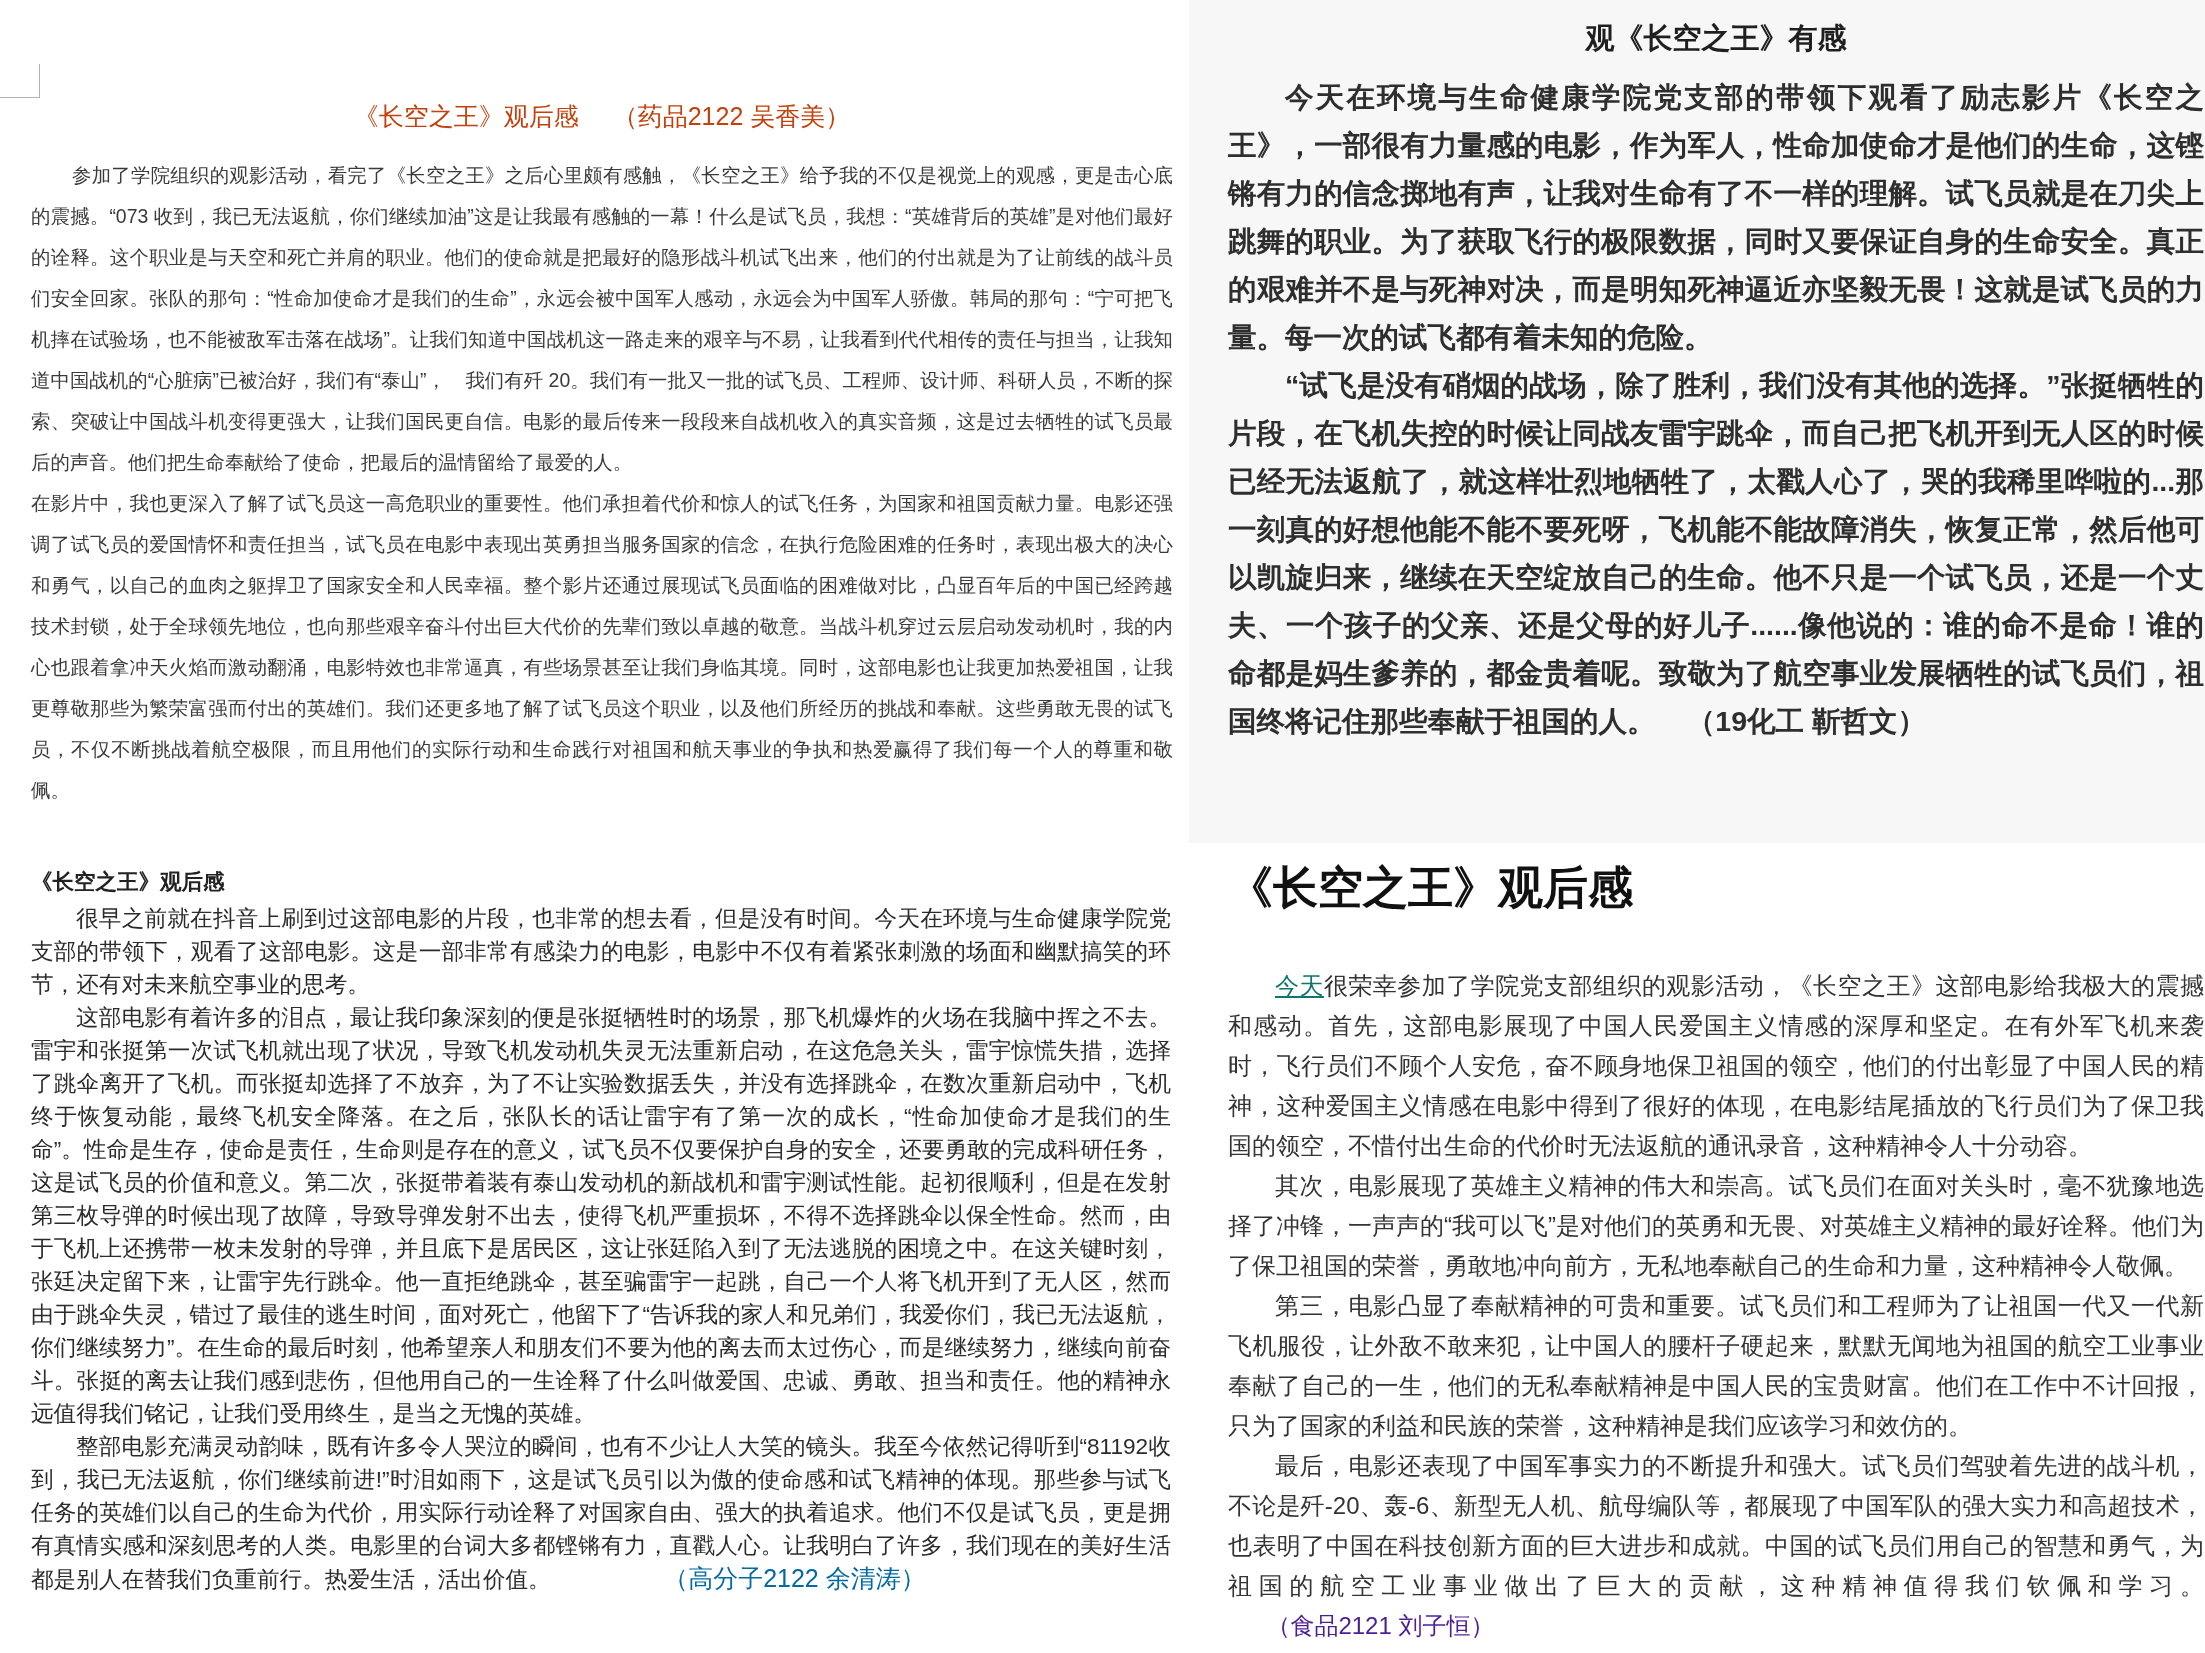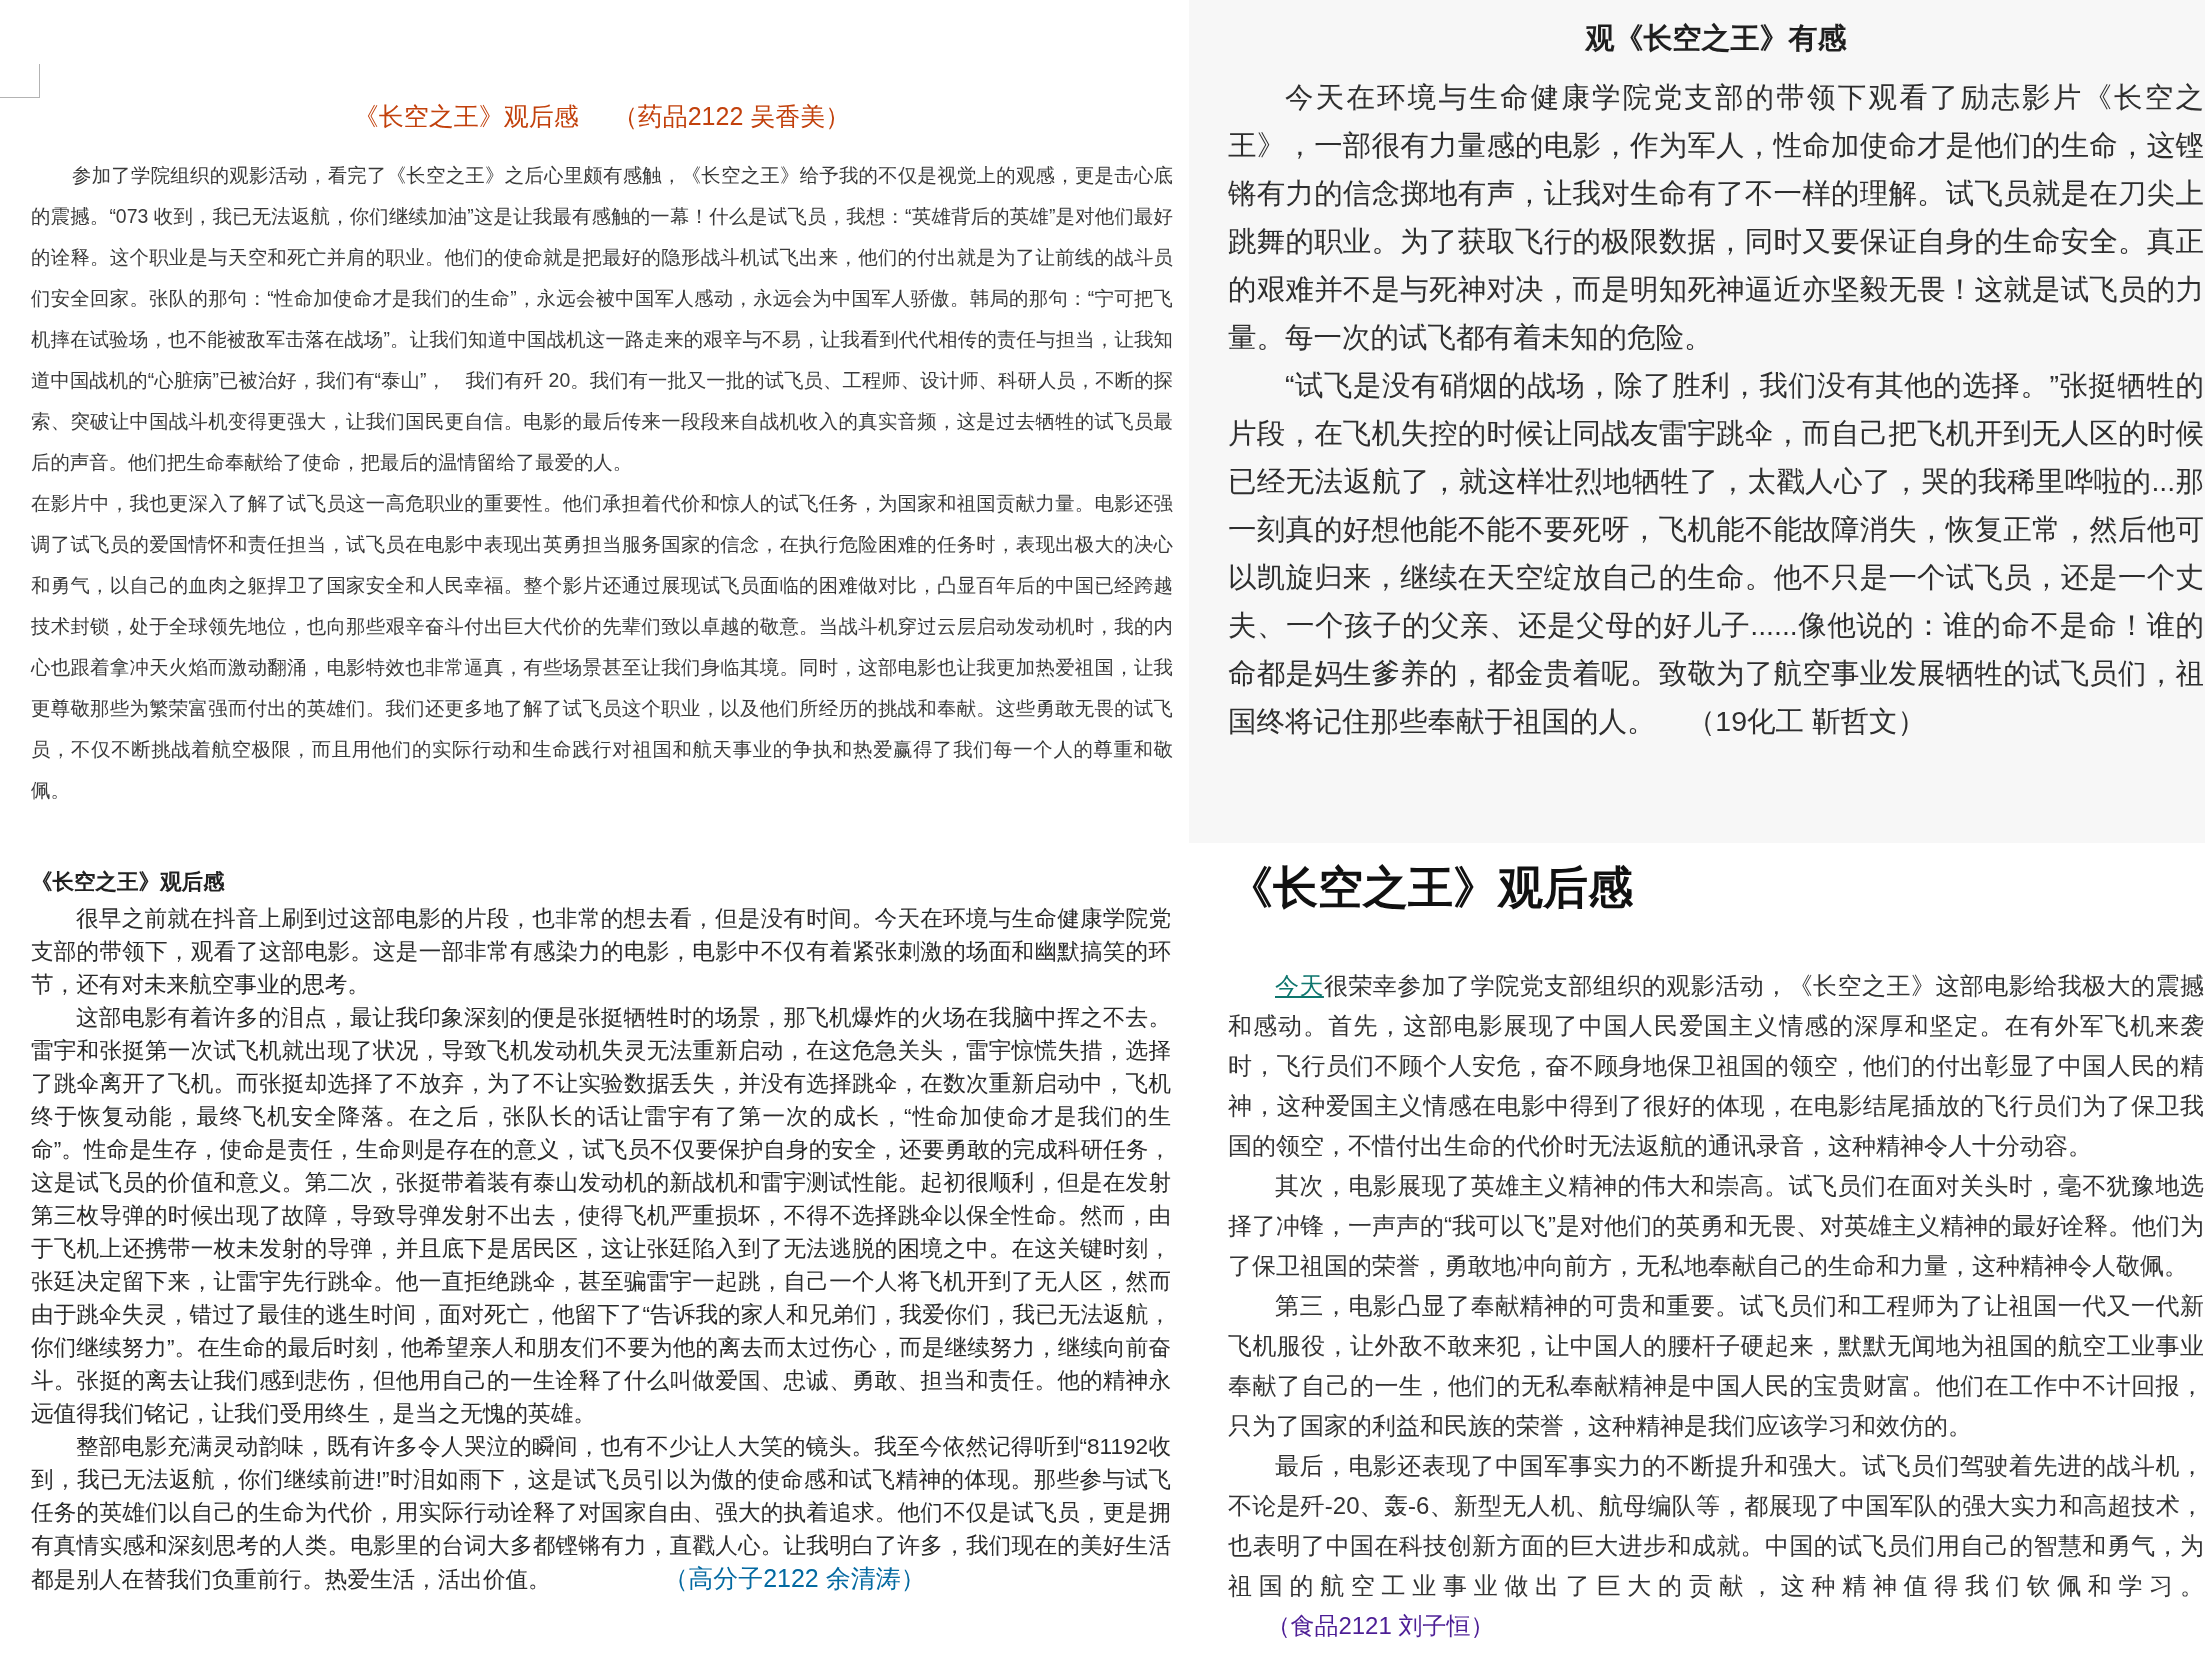--- a/index.html
+++ b/index.html
@@ -42,21 +42,21 @@
   .tl-p { font-size: 19.4px; line-height: 41px; text-align: justify; }
   .tl-p.indent { text-indent: 41px; }
 
   
   .essay-tr { position: absolute; left: 1228px; top: 19.4px; width: 976px; color: #2e2e2e; }
   .tr-title {
     margin: 0 0 15px 0;
     text-align: center;
     font-size: 29px; font-weight: bold; line-height: 39px; color: #1f1f1f;
   }
-  .tr-p { font-size: 28.5px; line-height: 48px; text-align: justify; text-indent: 57px; font-weight: 400; }
+  .tr-p { font-size: 28.5px; line-height: 48px; text-align: justify; text-indent: 57px; font-weight: 700; }
   .tr-sig { margin-left: 1.1em; white-space: nowrap; margin-top: 32px; }
 
   
   .essay-bl { position: absolute; left: 31px; top: 868px; width: 1140px; color: #2b2b2b; }
   .bl-title { margin: 0 0 5.4px 0; font-size: 21.5px; font-weight: bold; line-height: 29px; color: #222; }
   .bl-p { font-size: 22.6px; line-height: 33px; text-align: justify; text-indent: 45px; }
   .bl-sig { margin-left: 4.5em; font-size: 25px; white-space: nowrap; color: #0369a1; }
 
   
   .essay-br { position: absolute; left: 1228px; top: 860px; width: 976px; color: #333; }

